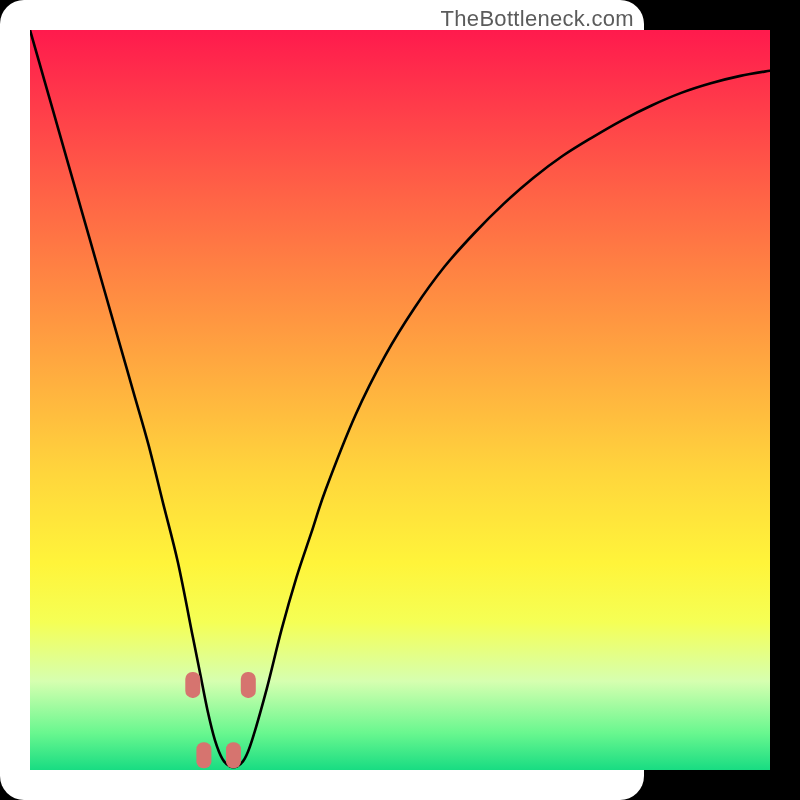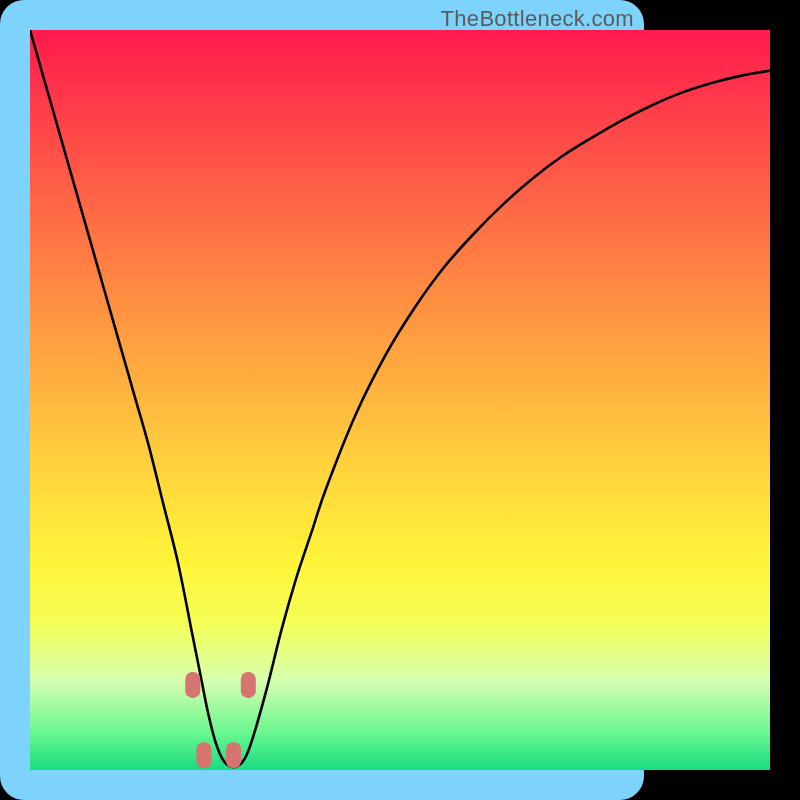--- a/index.html
+++ b/index.html
@@ -10,21 +10,21 @@
     background: #000000;
     overflow: hidden;
     font-family: Arial, Helvetica, sans-serif;
   }
   .frame {
     position: absolute;
     left: 0;
     top: 0;
     width: 644px;
     height: 800px;
-    background: #7dd3fc;
+    background: #ffffff;
     border-radius: 24px;
   }
   .plot-area {
     position: absolute;
     left: 30px;
     top: 30px;
     width: 740px;
     height: 740px;
     background: linear-gradient(
       to bottom,

